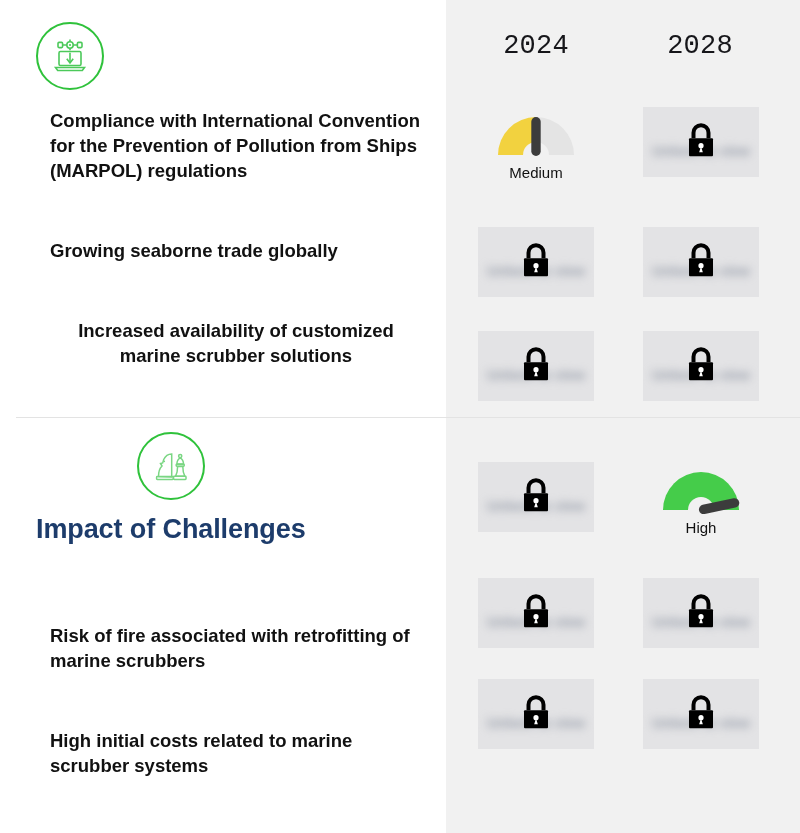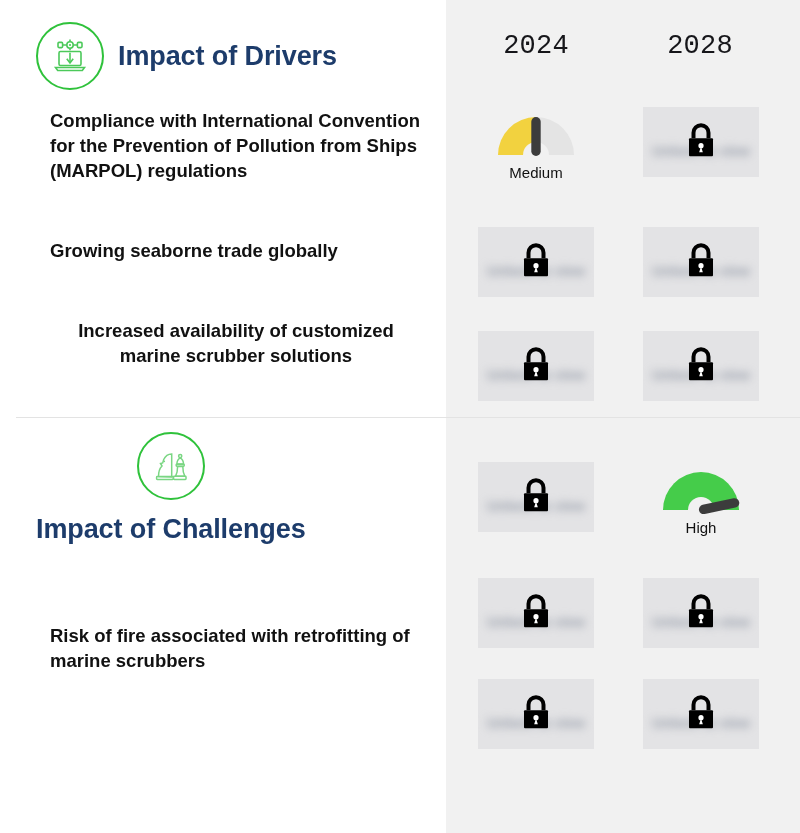--- a/index.html
+++ b/index.html
@@ -179,21 +179,20 @@
         <rect x="8.0" y="6.4" width="4.6" height="5.2" rx="1"></rect>
         <rect x="27.4" y="6.4" width="4.6" height="5.2" rx="1"></rect>
 
         <rect x="9" y="15.5" width="22" height="14" rx="1.4"></rect>
         <path d="M5.5 31.5 h29 l-2.2 3.0 h-24.6 z"></path>
 
         <path d="M20 16.8 v9.2"></path>
         <path d="M16.8 22.8 L20 27.0 L23.2 22.8"></path>
       </svg>
     </div>
-    <div class="head-title">Impact of Drivers</div>
   </div>
 
   <div class="row-label" style="top:108px;">Compliance with International Convention for the Prevention of Pollution from Ships (MARPOL) regulations</div>
   <div class="row-label" style="top:238px;">Growing seaborne trade globally</div>
   <div class="row-label" style="top:318px;text-align:center;">Increased availability of customized marine scrubber solutions</div>
 
   <div class="cell" style="left:478px; top:107px;">
     <div class="gauge-wrap">
       <svg class="gauge-svg" width="84" height="50" viewBox="0 0 84 50">
         <path d="M4 46 A38 38 0 0 1 42 8 L42 46 Z" fill="#f2d23f"></path>
@@ -277,20 +276,21 @@
         <path d="M29.2 11.8 c-2.6 1.5-3.3 4.0-3.3 6.3 h6.6 c0-2.3-0.7-4.8-3.3-6.3 z"></path>
         <rect x="25.2" y="18.2" width="8.0" height="2.0" rx="0.6"></rect>
         <path d="M26.6 20.4 c0 4.0-0.6 7.0-2.0 9.8 h9.2 c-1.4-2.8-2.0-5.8-2.0-9.8 z"></path>
         <rect x="22.6" y="30.2" width="12.4" height="3.2" rx="0.7"></rect>
       </svg>
     </div>
     <div class="head-title">Impact of Challenges</div>
   </div>
 
   <div class="row-label" style="top:623px;">Risk of fire associated with retrofitting of marine scrubbers</div>
+  <div class="row-label" style="top:728px;">High initial costs related to marine scrubber systems</div>
 
   <div class="cell" style="left:478px; top:462px;">
     <div class="lock-cell">
       <div class="lock-blur-text">Unlock to view</div>
       <svg class="lock-glyph" viewBox="0 0 34 40">
         <path d="M9.5 17 v-5.5 a7.5 7.5 0 0 1 15 0 V17" fill="none" stroke="#000" stroke-width="4"></path>
         <rect x="5" y="17" width="24" height="18" rx="1" fill="#000"></rect>
         <circle cx="17" cy="24.5" r="2.6" fill="#fff"></circle>
         <path d="M17 25 l1.8 6 h-3.6 z" fill="#fff"></path>
       </svg>

